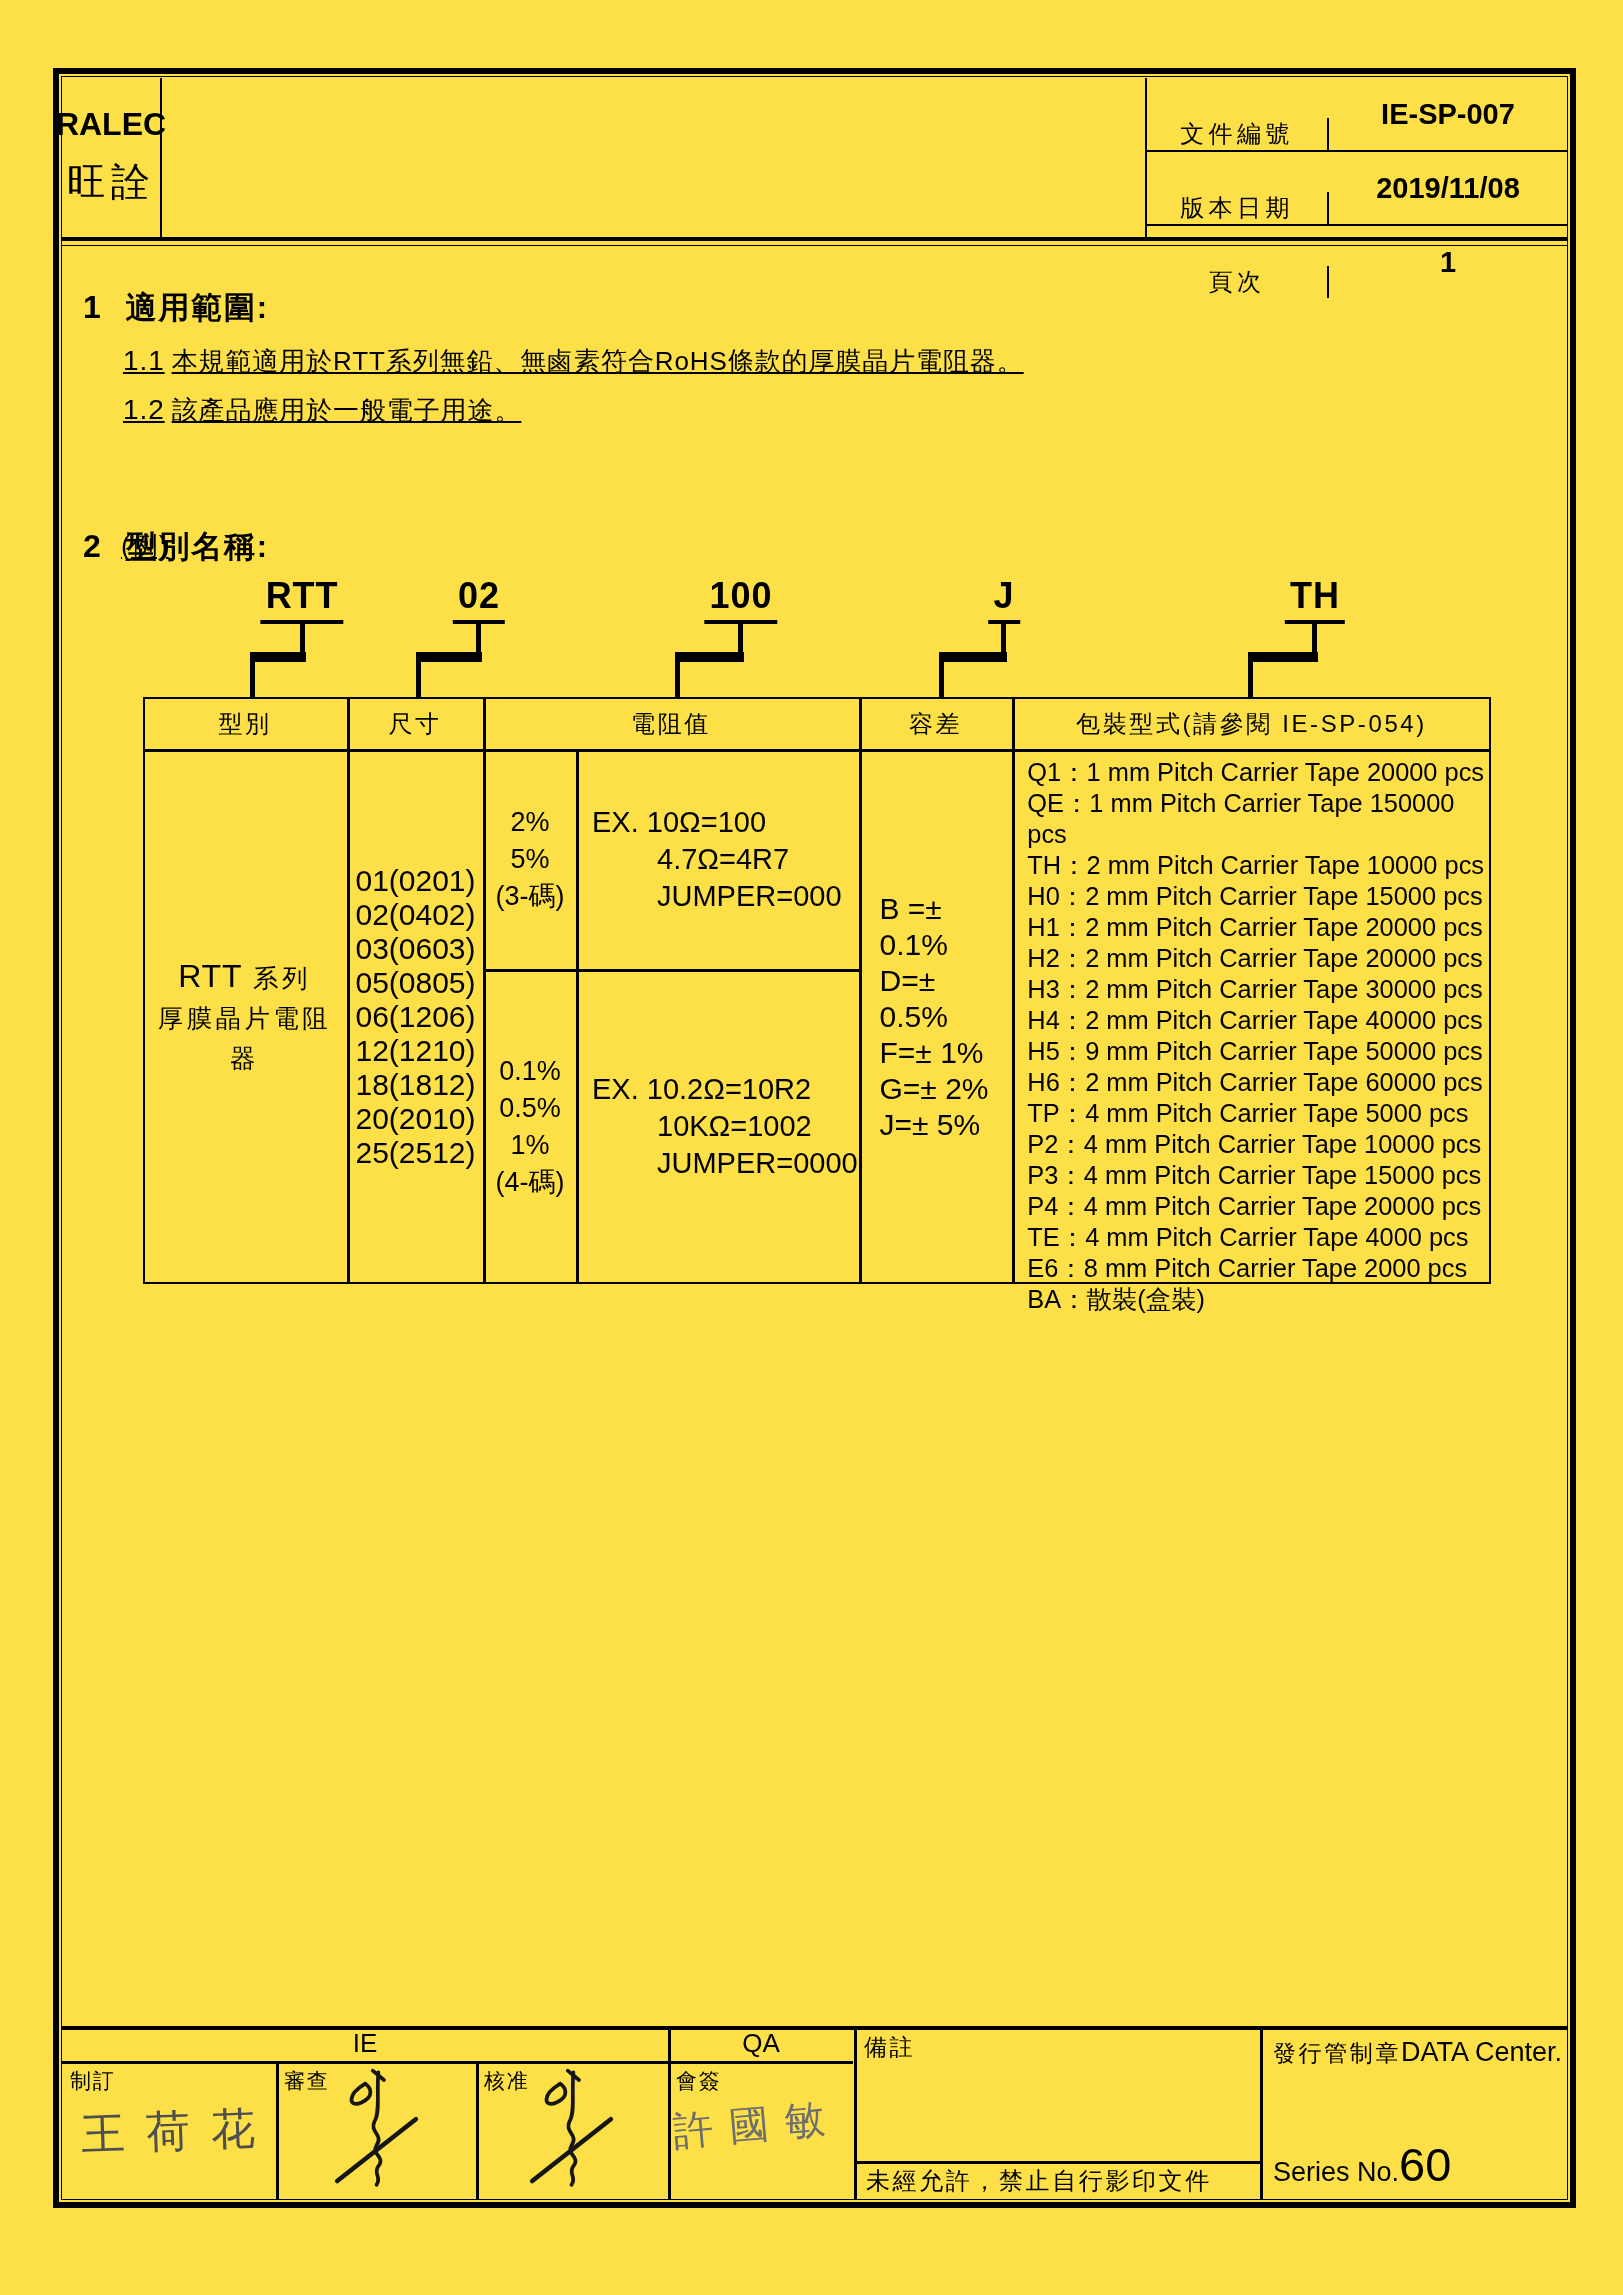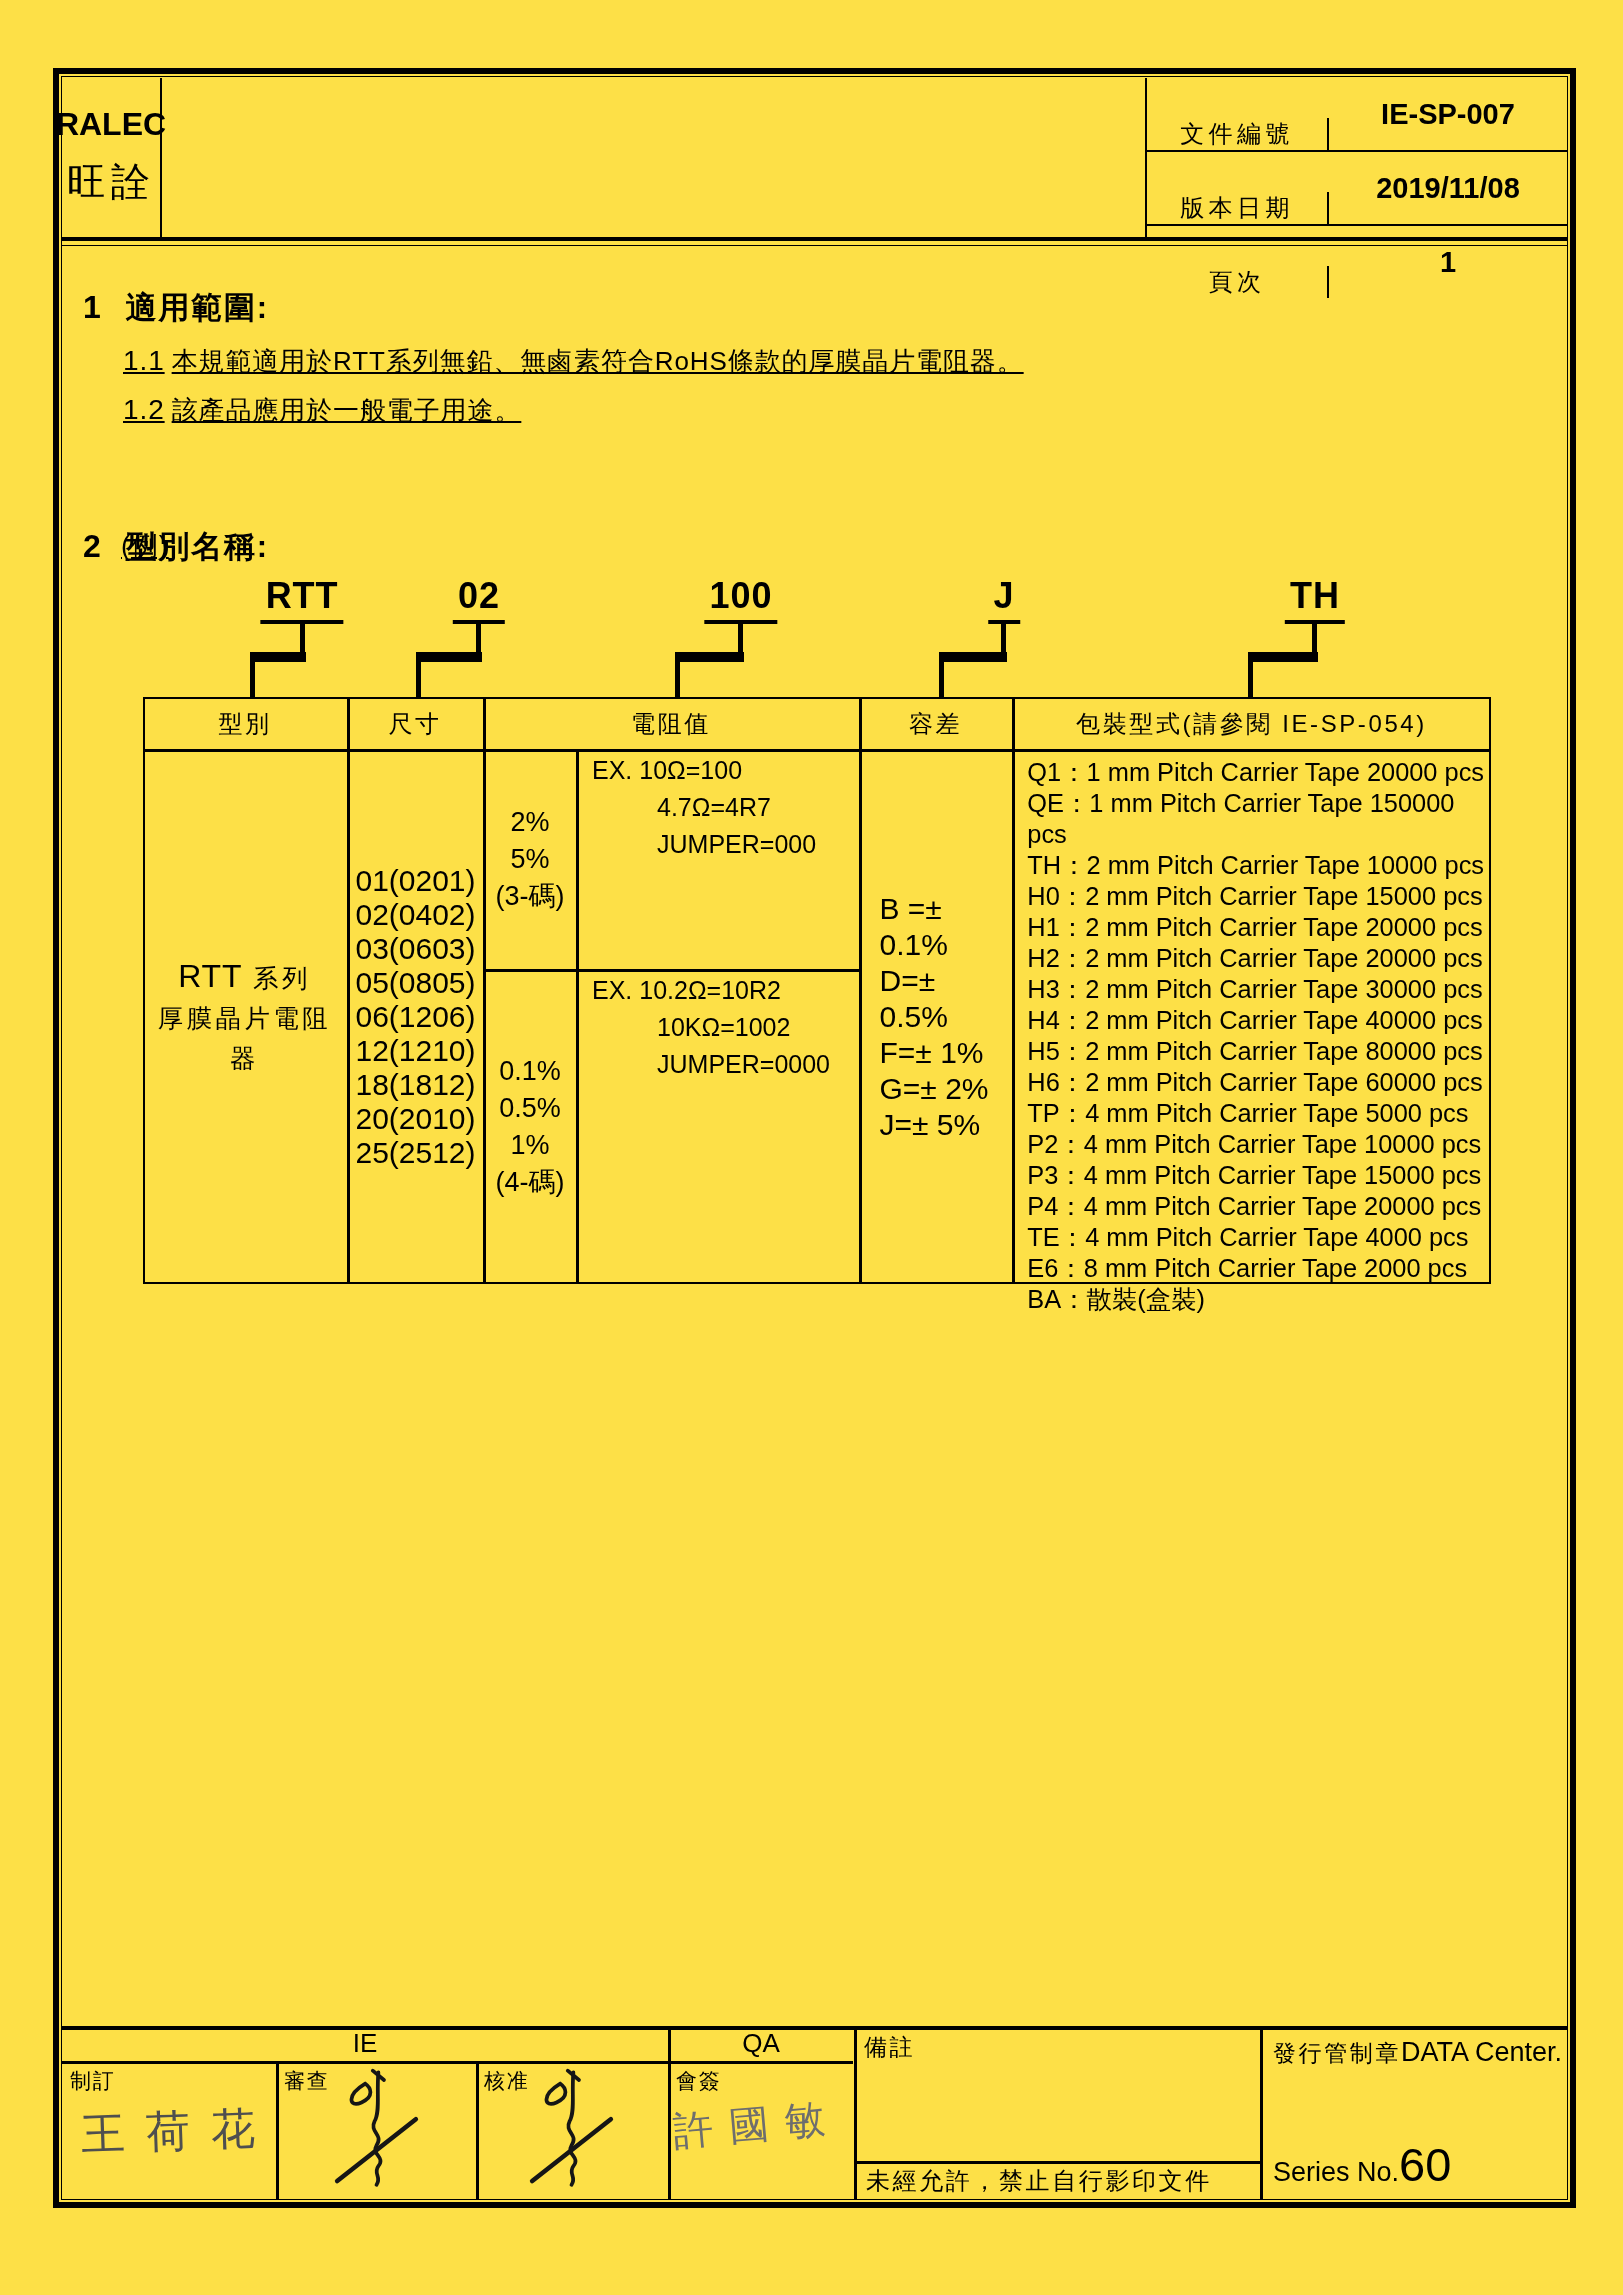--- a/index.html
+++ b/index.html
@@ -54,21 +54,21 @@
 
   
   .spec-table { position:absolute; left:143px; top:697px; width:1348px; height:587px;
                 border:2.6px solid #000; }
   .th-cell { position:absolute; top:697px; height:53px; display:flex; align-items:center;
              justify-content:center; font-size:24px; letter-spacing:2.6px; }
   .cell { position:absolute; display:flex; flex-direction:column; }
   .center-col { align-items:center; justify-content:center; }
   .sizes-cell { font-size:30px; line-height:34px; }
   .codes-cell { font-size:27px; line-height:37px; text-align:center; }
-  .ex-cell { font-size:25px; line-height:37px; padding-left:14px; }
+  .ex-cell { font-size:29px; line-height:37px; justify-content:center; padding-left:14px; }
   .ex-cell > div:not(:first-child) { padding-left:65px; }
   .tol-cell { font-size:30px; line-height:36px; justify-content:center; padding-left:17.5px; }
   .pkg-cell { font-size:25.4px; line-height:31px; padding:5.3px 0 0 12.3px; }
   .type-cell { font-size:25.4px; letter-spacing:3.5px; line-height:40px; text-align:center;
                align-items:center; justify-content:center; }
   .type-cell .latin { font-size:32px; letter-spacing:0.9px; }
 
   
   .footer-box { position:absolute; left:62px; top:2026px; width:1506px; height:174px;
                 border-top:4.4px solid #000; }
@@ -221,21 +221,21 @@
 
   <div class="cell pkg-cell" style="left:1015px; top:752px; width:473px; height:529px;">
       <div>Q1：1 mm Pitch Carrier Tape 20000 pcs</div>
       <div>QE：1 mm Pitch Carrier Tape 150000 pcs</div>
       <div>TH：2 mm Pitch Carrier Tape 10000 pcs</div>
       <div>H0：2 mm Pitch Carrier Tape 15000 pcs</div>
       <div>H1：2 mm Pitch Carrier Tape 20000 pcs</div>
       <div>H2：2 mm Pitch Carrier Tape 20000 pcs</div>
       <div>H3：2 mm Pitch Carrier Tape 30000 pcs</div>
       <div>H4：2 mm Pitch Carrier Tape 40000 pcs</div>
-      <div>H5：2 mm Pitch Carrier Tape 80000 pcs</div>
+      <div>H5：9 mm Pitch Carrier Tape 50000 pcs</div>
       <div>H6：2 mm Pitch Carrier Tape 60000 pcs</div>
       <div>TP：4 mm Pitch Carrier Tape 5000 pcs</div>
       <div>P2：4 mm Pitch Carrier Tape 10000 pcs</div>
       <div>P3：4 mm Pitch Carrier Tape 15000 pcs</div>
       <div>P4：4 mm Pitch Carrier Tape 20000 pcs</div>
       <div>TE：4 mm Pitch Carrier Tape 4000 pcs</div>
       <div>E6：8 mm Pitch Carrier Tape 2000 pcs</div>
       <div>BA：散裝(盒裝)</div>
     </div>
 

